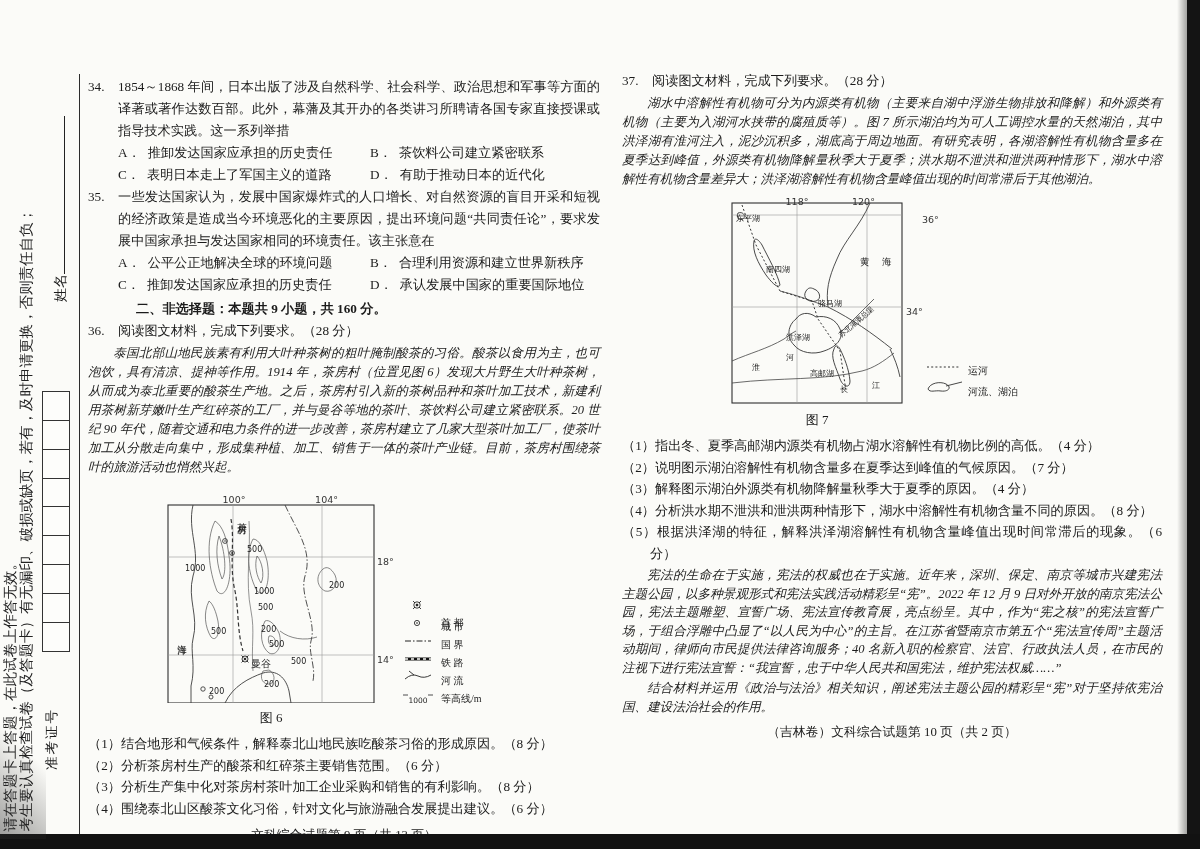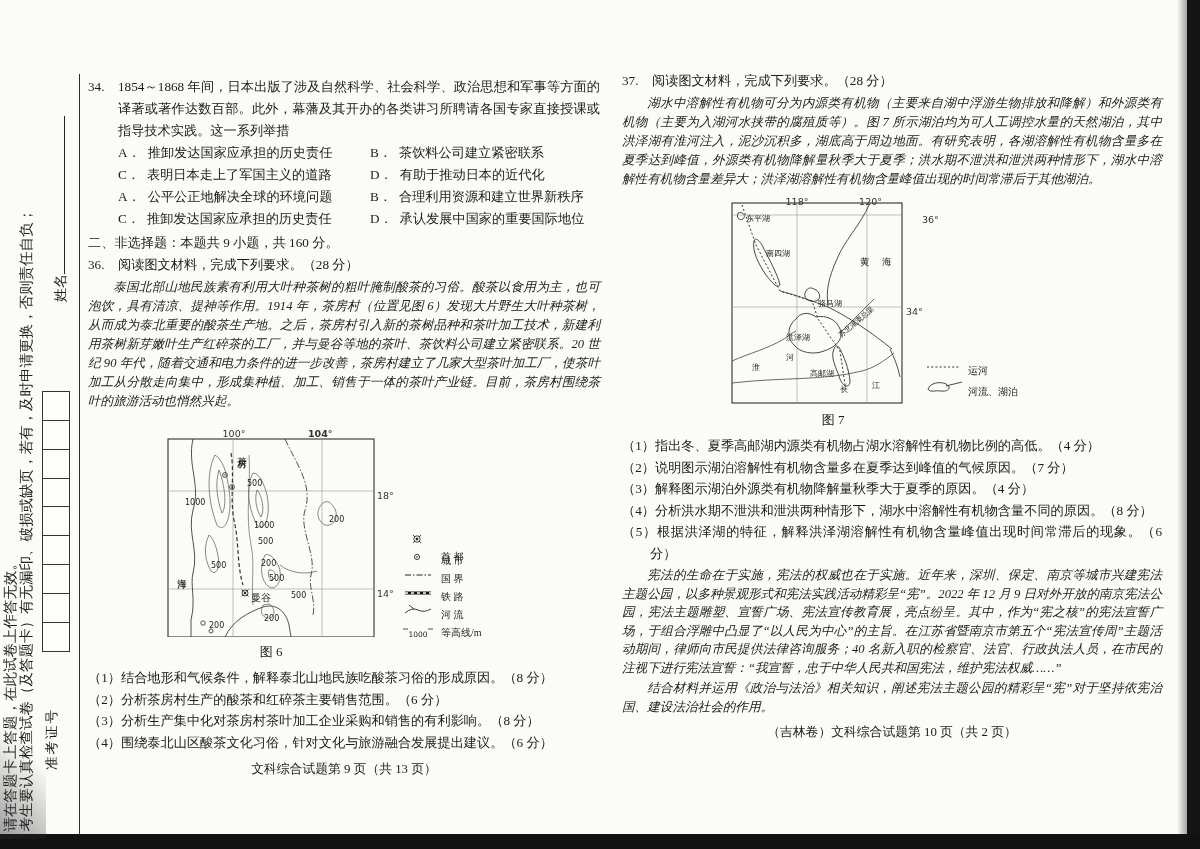--- a/index.html
+++ b/index.html
@@ -26,21 +26,21 @@
   .col{position:absolute;font-size:13.2px;line-height:22px;}
   .col-left{left:88px;top:76px;width:512px;}
   .col-right{left:622px;top:70px;width:540px;}
   .q-head{display:flex;}
   .q-num{width:30px;flex:none;}
   .q-stem{flex:1;text-align:justify;}
   .opt-row{display:flex;padding-left:30px;}
   .opt{display:flex;}
   .opt-first{width:252px;}
   .opt-key{margin-right:7px;}
-  .section-header{font-weight:normal;margin-top:2px;}
+  .section-header{font-weight:bold;margin-top:2px;margin-left:48px;}
   .material{font-style:italic;text-indent:2em;text-align:justify;
             line-height:19px;font-size:12.6px;margin-top:2px;}
   .subq{padding-left:28px;text-indent:-28px;line-height:21.5px;text-align:justify;}
   .footer{text-align:center;margin-top:5px;font-size:12.8px;}
   
   .figure{position:relative;}
   .fig6{margin:4px 0 2px 77px;width:345px;height:250px;}
   .fig7{margin:2px 0 2px 100px;width:320px;height:242px;}
   .fig-caption{position:absolute;text-align:center;font-size:13px;}
   .maplabel{position:absolute;white-space:nowrap;color:#1d1d1d;}
@@ -99,20 +99,24 @@
       <span class="opt opt-first">
           <span class="opt-key">C．</span>
           <span>表明日本走上了军国主义的道路</span>
         </span>
       <span class="opt">
           <span class="opt-key">D．</span>
           <span>有助于推动日本的近代化</span>
         </span>
     </div>
 
+    <div class="q-head">
+      <span class="q-num">35.</span>
+      <span class="q-stem">一些发达国家认为，发展中国家爆炸式的人口增长、对自然资源的盲目开采和短视的经济政策是造成当今环境恶化的主要原因，提出环境问题“共同责任论”，要求发展中国家承担与发达国家相同的环境责任。该主张意在</span>
+    </div>
     <div class="opt-row">
       <span class="opt opt-first">
           <span class="opt-key">A．</span>
           <span>公平公正地解决全球的环境问题</span>
         </span>
       <span class="opt">
           <span class="opt-key">B．</span>
           <span>合理利用资源和建立世界新秩序</span>
         </span>
     </div>
@@ -192,21 +196,21 @@
             <circle cx="252" cy="142" r="0.8" fill="#111"></circle>
           <line x1="240" y1="160" x2="266" y2="160" stroke="#222" stroke-width="1" stroke-dasharray="6 2 1.5 2"></line>
           <line x1="240" y1="178" x2="266" y2="178" stroke="#111" stroke-width="3"></line>
           <line x1="240" y1="178" x2="266" y2="178" stroke="#fbfbf8" stroke-width="1.6" stroke-dasharray="3 3"></line>
           <path d="M 240,198 Q 247,192 253,195 T 266,194 M 244,190 L 249,194" fill="none" stroke="#222" stroke-width="0.9"></path>
           <line x1="238" y1="214" x2="243" y2="214" stroke="#222" stroke-width="0.8"></line>
           <line x1="263" y1="214" x2="268" y2="214" stroke="#222" stroke-width="0.8"></line>
         </g>
       </svg>
       <div class="maplabel coord" style="left:54px;top:8px;width:30px;text-align:center;">100°</div>
-      <div class="maplabel coord" style="left:143px;top:8px;width:30px;text-align:left;font-weight:bold;">104°</div>
+      <div class="maplabel coord" style="left:143px;top:8px;width:30px;text-align:right;">104°</div>
       <div class="maplabel coord" style="left:212px;top:70px;">18°</div>
       <div class="maplabel coord" style="left:212px;top:168px;">14°</div>
       <div class="maplabel vtext" style="left:66px;top:34px;font-size:9.5px;">茶房村</div>
       <div class="maplabel" style="left:86px;top:172px;font-size:10px;text-align:center;">曼谷</div>
       <div class="maplabel vtext" style="left:6px;top:156px;font-size:9.5px;">海洋</div>
       <div class="maplabel cnum" style="left:20px;top:77px;">1000</div>
       <div class="maplabel cnum" style="left:82px;top:58px;">500</div>
       <div class="maplabel cnum" style="left:89px;top:100px;">1000</div>
       <div class="maplabel cnum" style="left:93px;top:116px;">500</div>
       <div class="maplabel cnum" style="left:96px;top:138px;">200</div>
@@ -268,37 +272,37 @@
           <path d="M 84,100 C 80,106 86,112 94,110 C 100,108 98,100 92,98 C 88,96 86,97 84,100 Z"></path>
           <path d="M 74,128 C 66,134 64,146 72,154 C 78,162 92,164 102,160 C 114,156 122,148 118,138 C 114,128 104,124 94,126 C 86,120 78,122 74,128 Z"></path>
           <path d="M 112,158 C 108,166 114,176 118,188 C 121,196 128,198 128,190 C 127,178 122,166 118,158 C 116,154 113,154 112,158 Z"></path>
         </g>
         <g>
           <line x1="205" y1="176" x2="237" y2="176" stroke="#333" stroke-width="1" stroke-dasharray="2 2.2"></line>
           <path d="M 206,198 C 208,192 218,190 224,193 C 230,196 227,201 219,200 C 213,199 208,202 206,198 Z M 224,195 L 240,191" fill="none" stroke="#333" stroke-width="0.9"></path>
         </g>
       </svg>
       <div class="maplabel coord" style="left:60px;top:0;width:30px;text-align:center;">118°</div>
-      <div class="maplabel coord" style="left:130px;top:0;width:30px;text-align:right;">120°</div>
+      <div class="maplabel coord" style="left:130px;top:0;width:30px;text-align:left;">120°</div>
       <div class="maplabel coord" style="left:200px;top:18px;">36°</div>
       <div class="maplabel coord" style="left:184px;top:110px;">34°</div>
-      <div class="maplabel lake-label" style="left:24px;top:17px;font-family:Liberation Serif, serif;">东平湖</div>
-      <div class="maplabel lake-label" style="left:44px;top:52px;text-align:center;">南四湖</div>
+      <div class="maplabel lake-label" style="left:14px;top:17px;font-family:Liberation Serif, serif;">东平湖</div>
+      <div class="maplabel lake-label" style="left:44px;top:68px;text-align:center;">南四湖</div>
       <div class="maplabel lake-label" style="left:96px;top:102px;">骆马湖</div>
       <div class="maplabel lake-label" style="left:64px;top:136px;">洪泽湖</div>
       <div class="maplabel lake-label" style="left:88px;top:172px;">高邮湖</div>
       <div class="maplabel sea-label" style="left:138px;top:60px;">黄 海</div>
       <div class="maplabel lake-label" style="left:30px;top:166px;">淮</div>
       <div class="maplabel lake-label" style="left:64px;top:156px;">河</div>
       <div class="maplabel lake-label" style="left:118px;top:188px;">长</div>
       <div class="maplabel lake-label" style="left:150px;top:184px;">江</div>
       <div class="maplabel" style="left:118px;top:134px;font-size:7.2px;transform:rotate(-40deg);transform-origin:0 50%;">苏北灌溉总渠</div>
       <div class="maplabel legend-label" style="left:246px;top:169px;">运河</div>
       <div class="maplabel legend-label" style="left:246px;top:190px;">河流、湖泊</div>
-      <div class="fig-caption" style="left:16px;top:218px;width:190px;">图 7</div>
+      <div class="fig-caption" style="left:0;top:218px;width:190px;">图 7</div>
     </div>
 
     <div class="subq">（1）指出冬、夏季高邮湖内源类有机物占湖水溶解性有机物比例的高低。（4 分）</div>
     <div class="subq">（2）说明图示湖泊溶解性有机物含量多在夏季达到峰值的气候原因。（7 分）</div>
     <div class="subq">（3）解释图示湖泊外源类有机物降解量秋季大于夏季的原因。（4 分）</div>
     <div class="subq">（4）分析洪水期不泄洪和泄洪两种情形下，湖水中溶解性有机物含量不同的原因。（8 分）</div>
     <div class="subq">（5）根据洪泽湖的特征，解释洪泽湖溶解性有机物含量峰值出现时间常滞后的现象。（6 分）</div>
 
     <div class="material" style="line-height:18.5px;">宪法的生命在于实施，宪法的权威也在于实施。近年来，深圳、保定、南京等城市兴建宪法主题公园，以多种景观形式和宪法实践活动精彩呈“宪”。2022 年 12 月 9 日对外开放的南京宪法公园，宪法主题雕塑、宣誓广场、宪法宣传教育展，亮点纷呈。其中，作为“宪之核”的宪法宣誓广场，于组合浮雕中凸显了“以人民为中心”的主旨。在江苏省暨南京市第五个“宪法宣传周”主题活动期间，律师向市民提供法律咨询服务；40 名新入职的检察官、法官、行政执法人员，在市民的注视下进行宪法宣誓：“我宣誓，忠于中华人民共和国宪法，维护宪法权威……”</div>
     <div class="material" style="line-height:18.5px;">结合材料并运用《政治与法治》相关知识，阐述宪法主题公园的精彩呈“宪”对于坚持依宪治国、建设法治社会的作用。</div>

